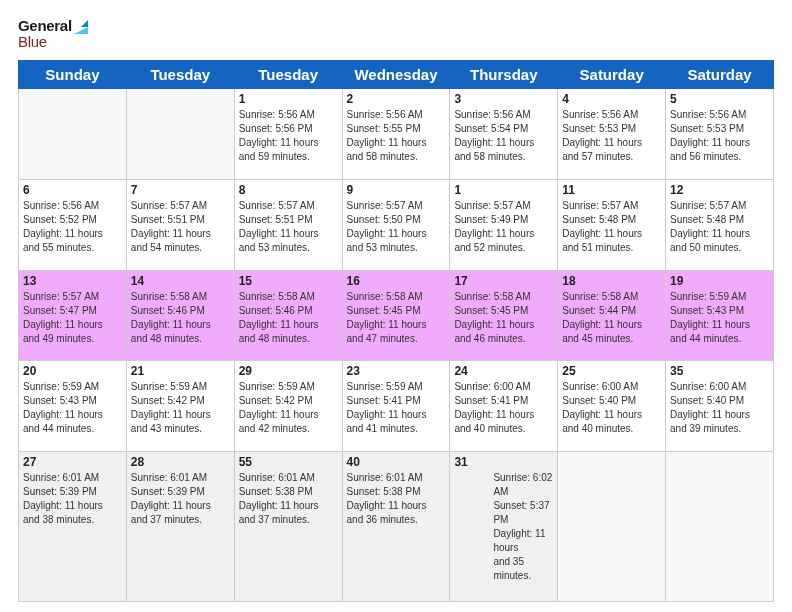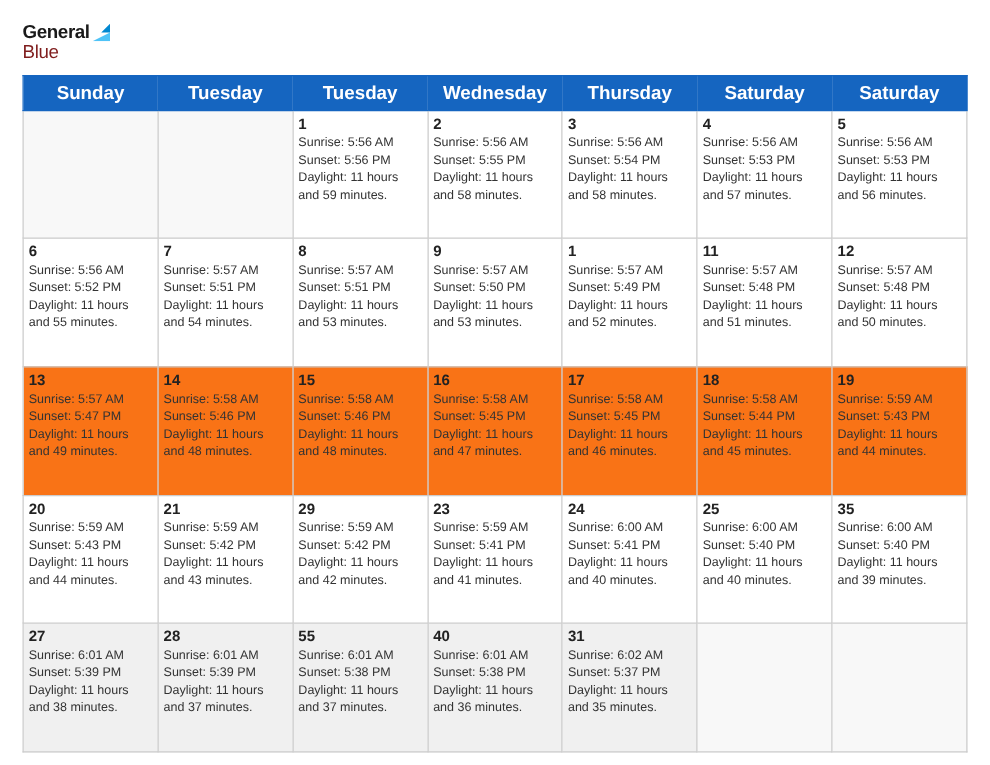--- a/index.html
+++ b/index.html
@@ -80,21 +80,21 @@
       line-height: 1.4;
       color: #333;
     }
     tr:nth-child(even) td:not(.empty) {
       background: #f9f9f9;
     }
     tr:nth-child(odd) td:not(.empty) {
       background: #ffffff;
     }
     .calendar tr:nth-child(2) td { background: #ffffff; }
-    .calendar tr:nth-child(3) td { background: #f97316; }
+    .calendar tr:nth-child(3) td { background: #f0abfc; }
     .calendar tr:nth-child(4) td { background: #ffffff; }
     .calendar tr:nth-child(5) td { background: #f0f0f0; }
     .calendar tr:nth-child(6) td { background: #ffffff; }
     .calendar tr:nth-child(7) td { background: #f0f0f0; }
     .calendar td.empty { background: #f8f8f8 !important; }
   </style>
 </head>
 <body>
 
 <div class="page">
@@ -344,21 +344,21 @@
           </td>
           <td>
             <span class="day-number">40</span>
             <div class="day-info" style="white-space: pre-line;">Sunrise: 6:01 AM
 Sunset: 5:38 PM
 Daylight: 11 hours
 and 36 minutes.</div>
           </td>
           <td>
             <span class="day-number">31</span>
-            <div class="day-info" style="white-space: pre-line;">Sunrise: 6:02 AM
+            <div class="day-info" style="white-space: pre-line; margin-left: 39px;">Sunrise: 6:02 AM
 Sunset: 5:37 PM
 Daylight: 11 hours
 and 35 minutes.</div>
           </td>
           <td class="empty"></td>
           <td class="empty"></td>
         </tr>
       </tbody>
   </table>
 </div>

